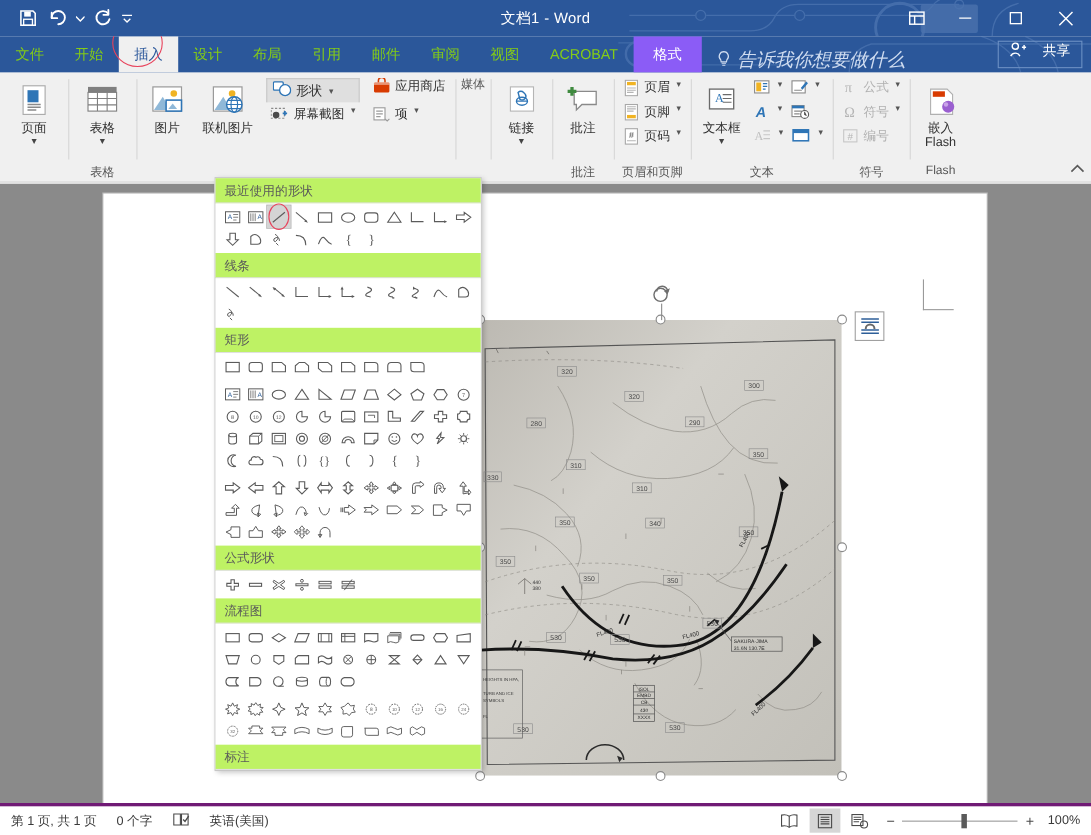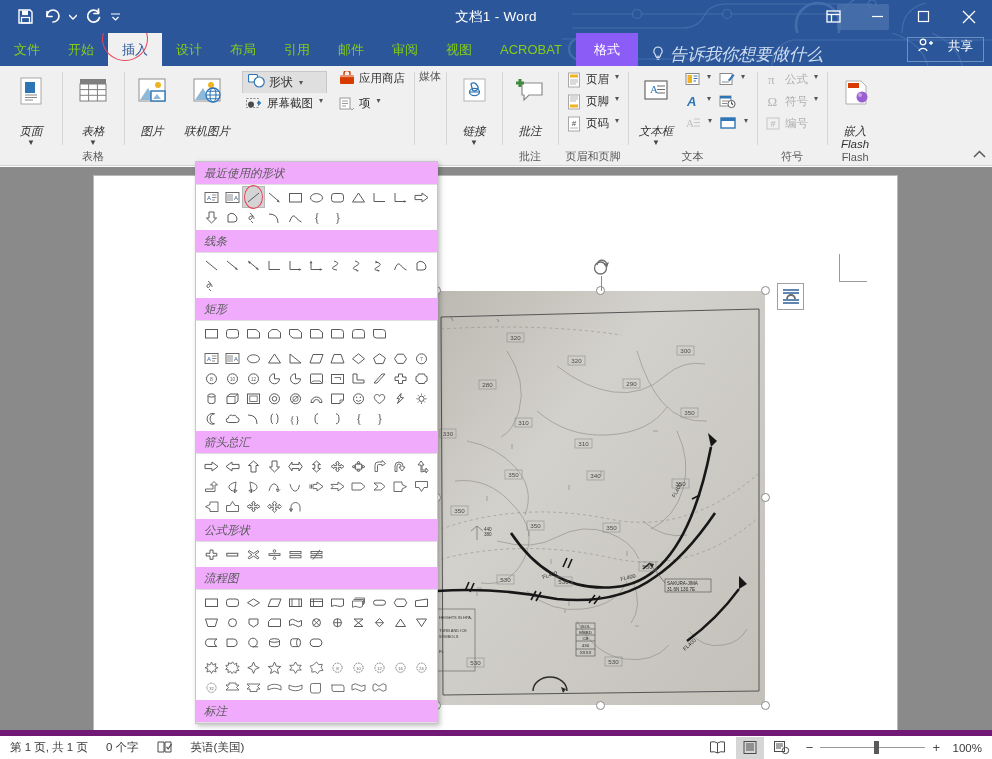--- a/index.html
+++ b/index.html
@@ -97,21 +97,21 @@
     content:""; position:absolute; left:0; top:6px; bottom:20px; width:1px; background:#d6d6d6;
   }
   .grp-body { flex:1; display:flex; align-items:flex-start; gap:2px; padding-top:1px;}
   .grp-label { text-align:center; font-size:11px; color:#575757; padding-bottom:3px; height:16px;}
 
   .bigbtn {
     width:52px; display:flex; flex-direction:column; align-items:center;
     padding:3px 2px 0 2px; cursor:default;
   }
   .bigbtn .ico { height:36px; display:flex; align-items:flex-end; justify-content:center; }
-  .bigbtn .lbl { font-size:11.5px; margin-top:16px; text-align:center; line-height:1.15; color:#303030;font-style:italic;}
+  .bigbtn .lbl { font-size:11.5px; margin-top:2px; text-align:center; line-height:1.15; color:#303030;}
   .bigbtn .caret { font-size:8px; line-height:7px; color:#444; margin-top:1px;}
   .bigbtn.w60 { width:60px; }
   .bigbtn.w46 { width:46px; }
 
   .smallbtn {
     display:flex; align-items:flex-start; gap:4px;
     height:22px; padding:0 4px; font-size:11.5px; color:#303030; white-space:nowrap;
   }
   .smallbtn.dis { color:#b0b0b0; }
   .col { display:flex; flex-direction:column; }
@@ -131,22 +131,22 @@
   
   .shapes-menu {
     position:absolute; left:195px; top:161px; width:243px;
     background:#fff; border:1px solid #c6c6c6;
     box-shadow:2px 2px 5px rgba(0,0,0,.25);
     z-index:80;
     padding-bottom:0;
     font-size:11px;
   }
   .sm-hdr {
-    background:#f0abfc; color:#5a5a5a; font-size:11.5px;
-    padding:4px 4px 3px 8px; border-bottom:1px solid #e0e0e0;font-style:italic;
+    background:#bef264; color:#5a5a5a; font-size:11.5px;
+    padding:4px 4px 3px 8px; border-bottom:1px solid #e0e0e0;
   }
   .sm-grid { display:flex; flex-wrap:wrap; padding:2px 4px 3px 5px; background:#fff;}
   .sm-cell {
     width:21px; height:20px; display:flex; align-items:center; justify-content:center;
     position:relative;
   }
   .sm-cell.sel { background:#d4d4d4; outline:1px solid #b8b8b8;}
   .sm-cell svg { display:block; }
   .sel-ring {
     position:absolute; left:1px; top:-2px; width:19px; height:24px;
@@ -180,21 +180,21 @@
   .rot-stem { position:absolute; left:50%; top:-15px; width:1px; height:15px; background:#8a8a8a;}
   .layout-opts {
     position:absolute; left:340px; top:-8px; width:27px; height:27px;
     background:#fff; border:1px solid #a0a0a0;
     display:flex; align-items:center; justify-content:center;
   }
 
   
   .statusbar {
     position:absolute; left:0; right:0; bottom:0; height:29px;
-    background:#fff; border-top:6px solid #701a75;
+    background:#fff; border-top:3px solid #701a75;
     display:flex; align-items:center; font-size:11.5px; color:#3a3a3a;
   }
   .sb-left { display:flex; align-items:center; gap:18px; padding-left:10px;}
   .sb-right { margin-left:auto; display:flex; align-items:center; gap:4px; padding-right:10px;}
   .view-btn { width:28px;height:22px; display:flex; align-items:center; justify-content:center;}
   .view-btn.active { background:#d6d6d6; }
   .zoom-slider { display:flex; align-items:center; gap:7px; margin-left:6px;}
   .zs-track { width:105px; height:1px; background:#9a9a9a; position:relative;}
   .zs-thumb { position:absolute; left:54px; top:-6px; width:5px; height:13px; background:#5a5a5a;}
   .zoom-pct { width:38px; text-align:right; }
@@ -1325,21 +1325,20 @@
           <text x="5" y="11" font-size="12" fill="#5b5b5b" font-family="Liberation Serif, serif">{</text>
         </svg>
       </div>
     <div class="sm-cell">
         <svg width="15" height="13" viewBox="0 0 15 13">
           <text x="5" y="11" font-size="12" fill="#5b5b5b" font-family="Liberation Serif, serif">}</text>
         </svg>
       </div>
   </div>
 
-  <div class="sm-hdr">箭头总汇</div>
   <div class="sm-grid">
     <div class="sm-cell">
         <svg width="15" height="13" viewBox="0 0 15 13">
           <path d="M1 4.4 H8 V2 L14 6.5 L8 11 V8.6 H1 Z" fill="none" stroke="#5b5b5b" stroke-width="1"></path>
         </svg>
       </div>
     <div class="sm-cell">
         <svg width="15" height="13" viewBox="0 0 15 13">
           <path d="M14 4.4 H7 V2 L1 6.5 L7 11 V8.6 H14 Z" fill="none" stroke="#5b5b5b" stroke-width="1"></path>
         </svg>

